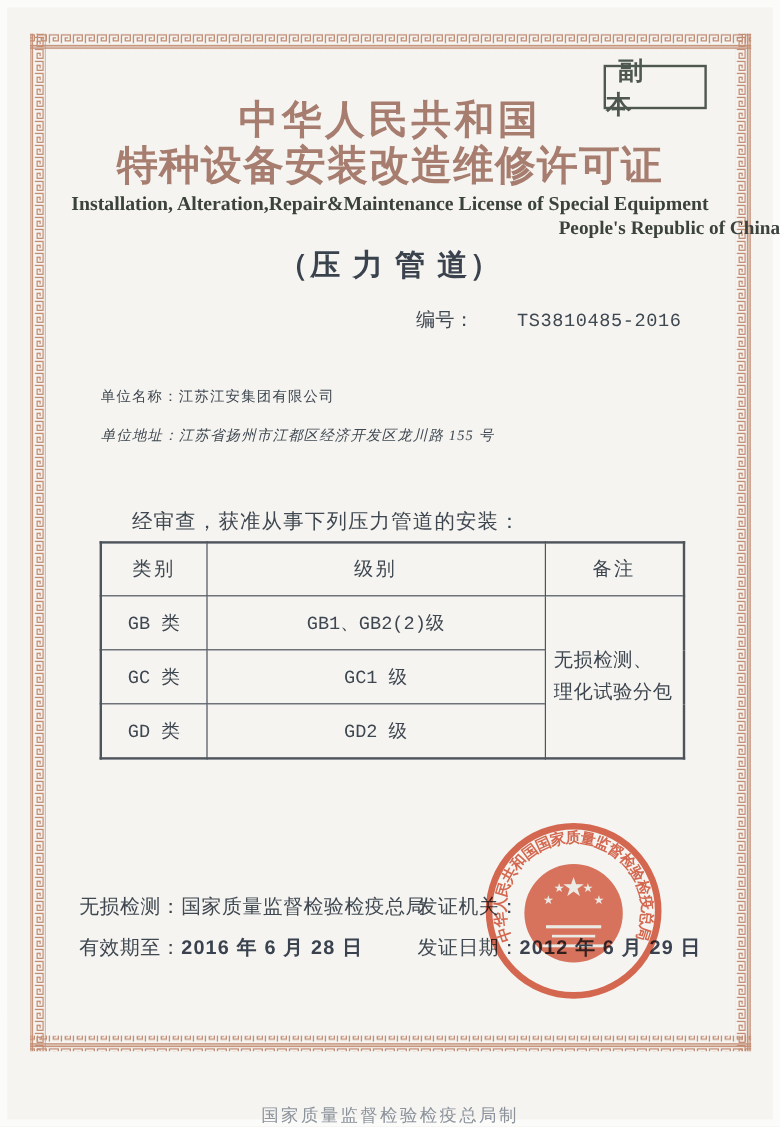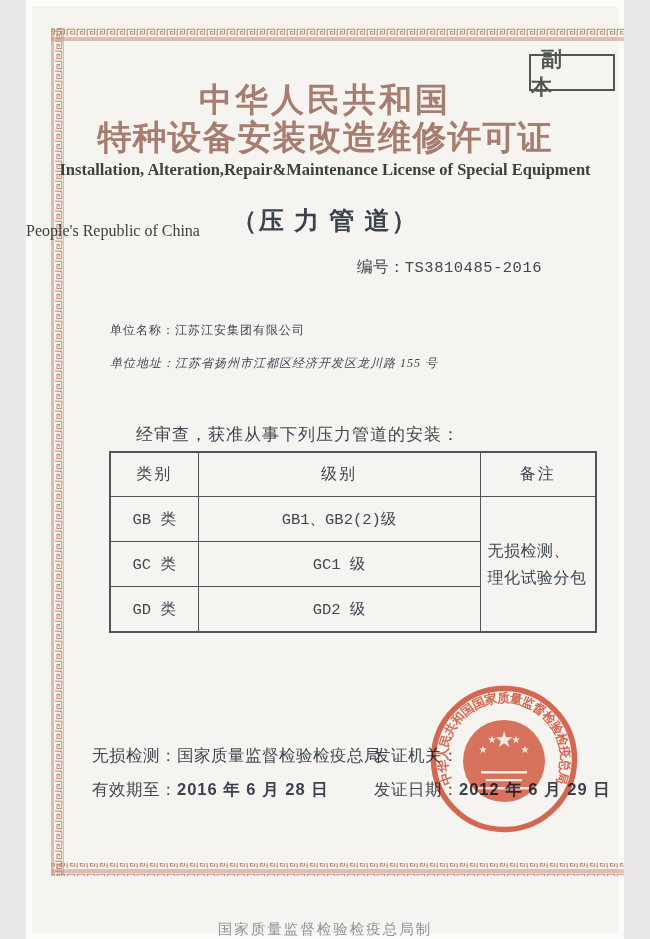--- a/index.html
+++ b/index.html
@@ -1,18 +1,18 @@
 <!DOCTYPE html>
 <html><head>
 <meta charset="utf-8">
 <style>
   html,body{margin:0;padding:0;background:#e9e8e6;}
   .page{
     position:relative;
-    width:598px;height:939px;
+    width:650px;height:939px;
     margin:0 auto;
     background:#f5f4f1;
     box-shadow:inset 0 0 0 6px #fbfbfa;
     font-family:"Liberation Serif","DejaVu Serif",serif;
     color:#3f4750;
     overflow:hidden;
   }
   .abs{position:absolute;}
   .frame-svg{left:0;top:0;z-index:1;}
 
@@ -33,33 +33,33 @@
   .title-cn2{
     left:0;right:0;top:115px;text-align:center;
     font-family:"Liberation Sans","DejaVu Sans",sans-serif;
     font-weight:700;font-size:34px;color:#a77d6f;letter-spacing:1px;z-index:3;
   }
   .title-en1{
     left:0;right:0;top:160px;text-align:center;
     font-weight:700;font-size:16.5px;color:#3b423c;z-index:3;
   }
   .title-en2{
-    left:0;right:0;top:182px;text-align:left;
-    font-weight:400;font-size:16px;color:#3b423c;z-index:3;margin-top:40px;
+    left:0;right:0;top:182px;text-align:right;
+    font-weight:700;font-size:16px;color:#3b423c;z-index:3;
   }
   .subtitle{
     left:0;right:0;top:204px;text-align:center;
     font-size:25px;color:#3a424d;letter-spacing:2px;font-weight:600;z-index:3;
   }
   .number-line{
     right:82px;top:257px;text-align:right;font-size:16px;z-index:3;
   }
   .number-line .num{
     font-family:"Liberation Mono","DejaVu Sans Mono",monospace;
-    font-size:15.5px;letter-spacing:0.5px;
+    font-size:15.5px;letter-spacing:0.5px;margin-left:36px;
   }
   .field-line{font-size:12px;letter-spacing:1px;z-index:3;white-space:nowrap;}
   .unit-name{left:84px;top:322px;}
   .unit-addr{left:84px;top:355px;font-style:italic;}
   .approval{left:110px;top:423px;font-size:17px;letter-spacing:1px;z-index:3;}
 
   table.scope{
     position:absolute;left:83px;top:451px;width:486px;z-index:3;
     border-collapse:collapse;table-layout:fixed;
     font-size:16.5px;color:#3e4650;

